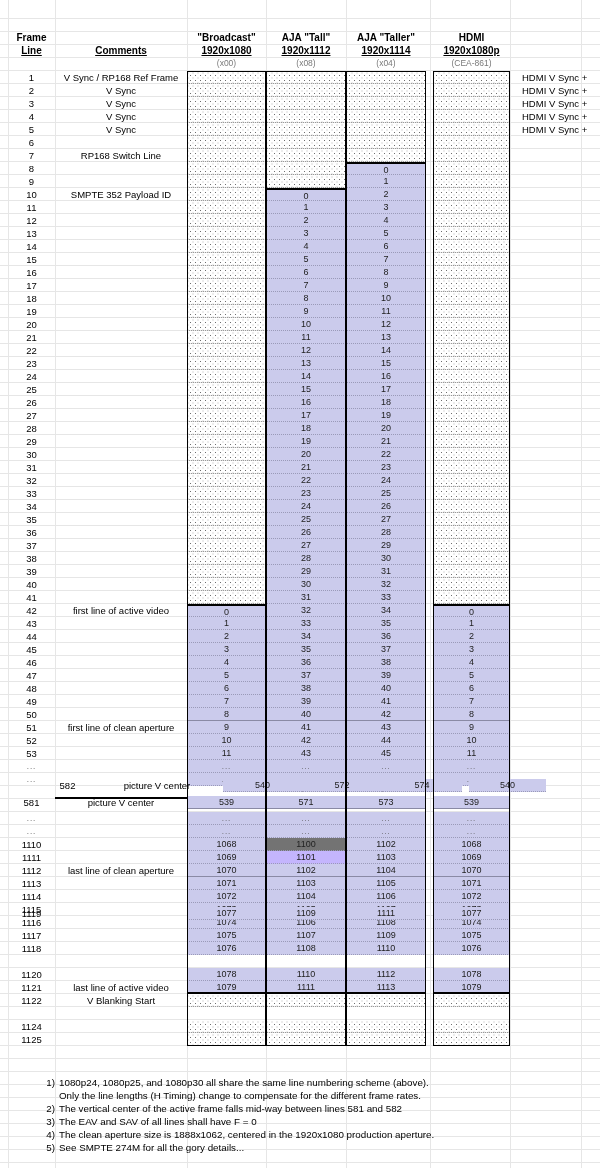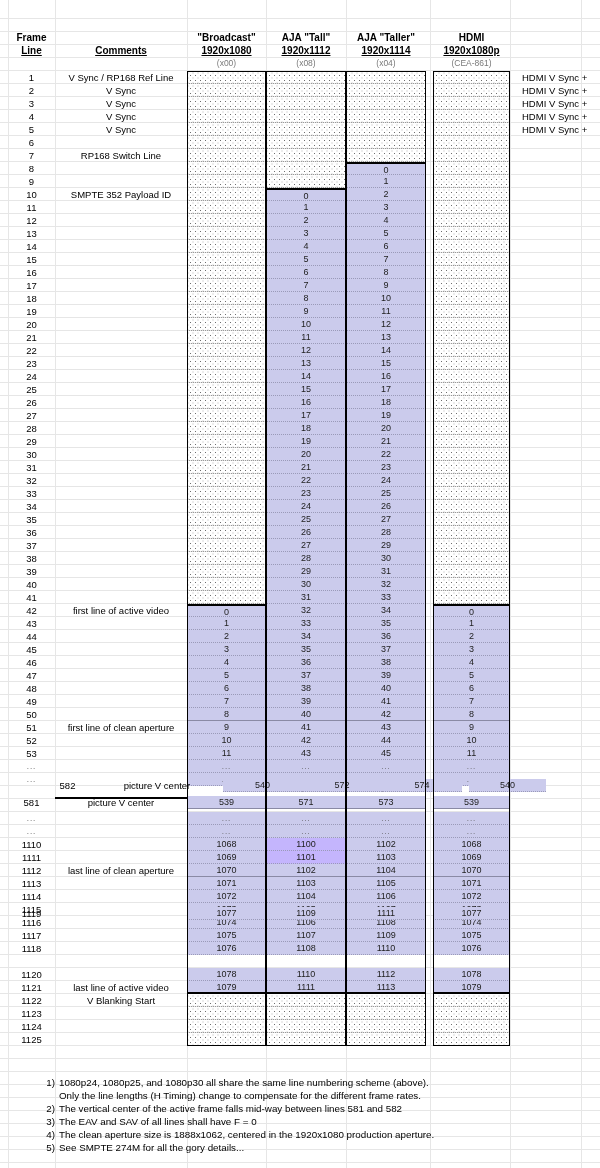--- a/index.html
+++ b/index.html
@@ -94,21 +94,21 @@
   <div class="hdr pos-tl r2 u">1920x1114</div>
   <div class="sub pos-tl r3">(x04)</div>
 
   <div class="hdr pos-h r1">HDMI</div>
   <div class="hdr pos-h r2 u">1920x1080p</div>
   <div class="sub pos-h r3">(CEA-861)</div>
 
   <div class="tbody">
       <div class="row" style="top: 0px;">
         <div class="cell linecol pos-line">1</div>
-        <div class="cell commentcol pos-comment">V Sync / RP168 Ref Line</div>
+        <div class="cell commentcol pos-comment">V Sync / RP168 Ref Frame</div>
         <div class="cell pos-b dots"></div>
         <div class="cell pos-t dots"></div>
         <div class="cell pos-tl dots"></div>
         <div class="cell pos-h dots"></div>
         <div class="cell rightcol pos-right">HDMI V Sync +</div>
       </div>
       <div class="row" style="top: 13px;">
         <div class="cell linecol pos-line">2</div>
         <div class="cell commentcol pos-comment">V Sync</div>
         <div class="cell pos-b dots"></div>
@@ -524,21 +524,21 @@
       <div class="row" style="top: 754px;">
         <div class="cell linecol pos-line ell-line">...</div>
         <div class="cell pos-b val ell" style="background: rgb(203, 203, 236);">...</div>
         <div class="cell pos-t val ell" style="background: rgb(203, 203, 236);">...</div>
         <div class="cell pos-tl val ell" style="background: rgb(203, 203, 236);">...</div>
         <div class="cell pos-h val ell" style="background: rgb(203, 203, 236);">...</div>
       </div>
       <div class="row" style="top: 767px;">
         <div class="cell linecol pos-line">1110</div>
         <div class="cell pos-b val" style="background: rgb(203, 203, 236);">1068</div>
-        <div class="cell pos-t val" style="background: #c4b5fd;">1100</div>
+        <div class="cell pos-t val" style="background: #737373;">1100</div>
         <div class="cell pos-tl val" style="background: rgb(203, 203, 236);">1102</div>
         <div class="cell pos-h val" style="background: rgb(203, 203, 236);">1068</div>
       </div>
       <div class="row" style="top: 780px;">
         <div class="cell linecol pos-line">1111</div>
         <div class="cell pos-b val" style="background: rgb(203, 203, 236);">1069</div>
         <div class="cell pos-t val" style="background: #c4b5fd;">1101</div>
         <div class="cell pos-tl val" style="background: rgb(203, 203, 236);">1103</div>
         <div class="cell pos-h val" style="background: rgb(203, 203, 236);">1069</div>
       </div>
@@ -610,27 +610,20 @@
         <div class="cell linecol pos-line">1121</div>
         <div class="cell commentcol pos-comment">last line of active video</div>
         <div class="cell pos-b val black-bottom" style="background: rgb(203, 203, 236);">1079</div>
         <div class="cell pos-t val black-bottom" style="background: rgb(203, 203, 236);">1111</div>
         <div class="cell pos-tl val black-bottom" style="background: rgb(203, 203, 236);">1113</div>
         <div class="cell pos-h val black-bottom" style="background: rgb(203, 203, 236);">1079</div>
       </div>
       <div class="row" style="top: 923px;">
         <div class="cell linecol pos-line">1122</div>
         <div class="cell commentcol pos-comment">V Blanking Start</div>
-        <div class="cell pos-b dots"></div>
-        <div class="cell pos-t dots"></div>
-        <div class="cell pos-tl dots"></div>
-        <div class="cell pos-h dots"></div>
-      </div>
-      <div class="row" style="top: 936px;">
-        <div class="cell linecol pos-line">1123</div>
         <div class="cell pos-b dots"></div>
         <div class="cell pos-t dots"></div>
         <div class="cell pos-tl dots"></div>
         <div class="cell pos-h dots"></div>
       </div>
       <div class="row" style="top: 949px;">
         <div class="cell linecol pos-line">1124</div>
         <div class="cell pos-b dots"></div>
         <div class="cell pos-t dots"></div>
         <div class="cell pos-tl dots"></div>

